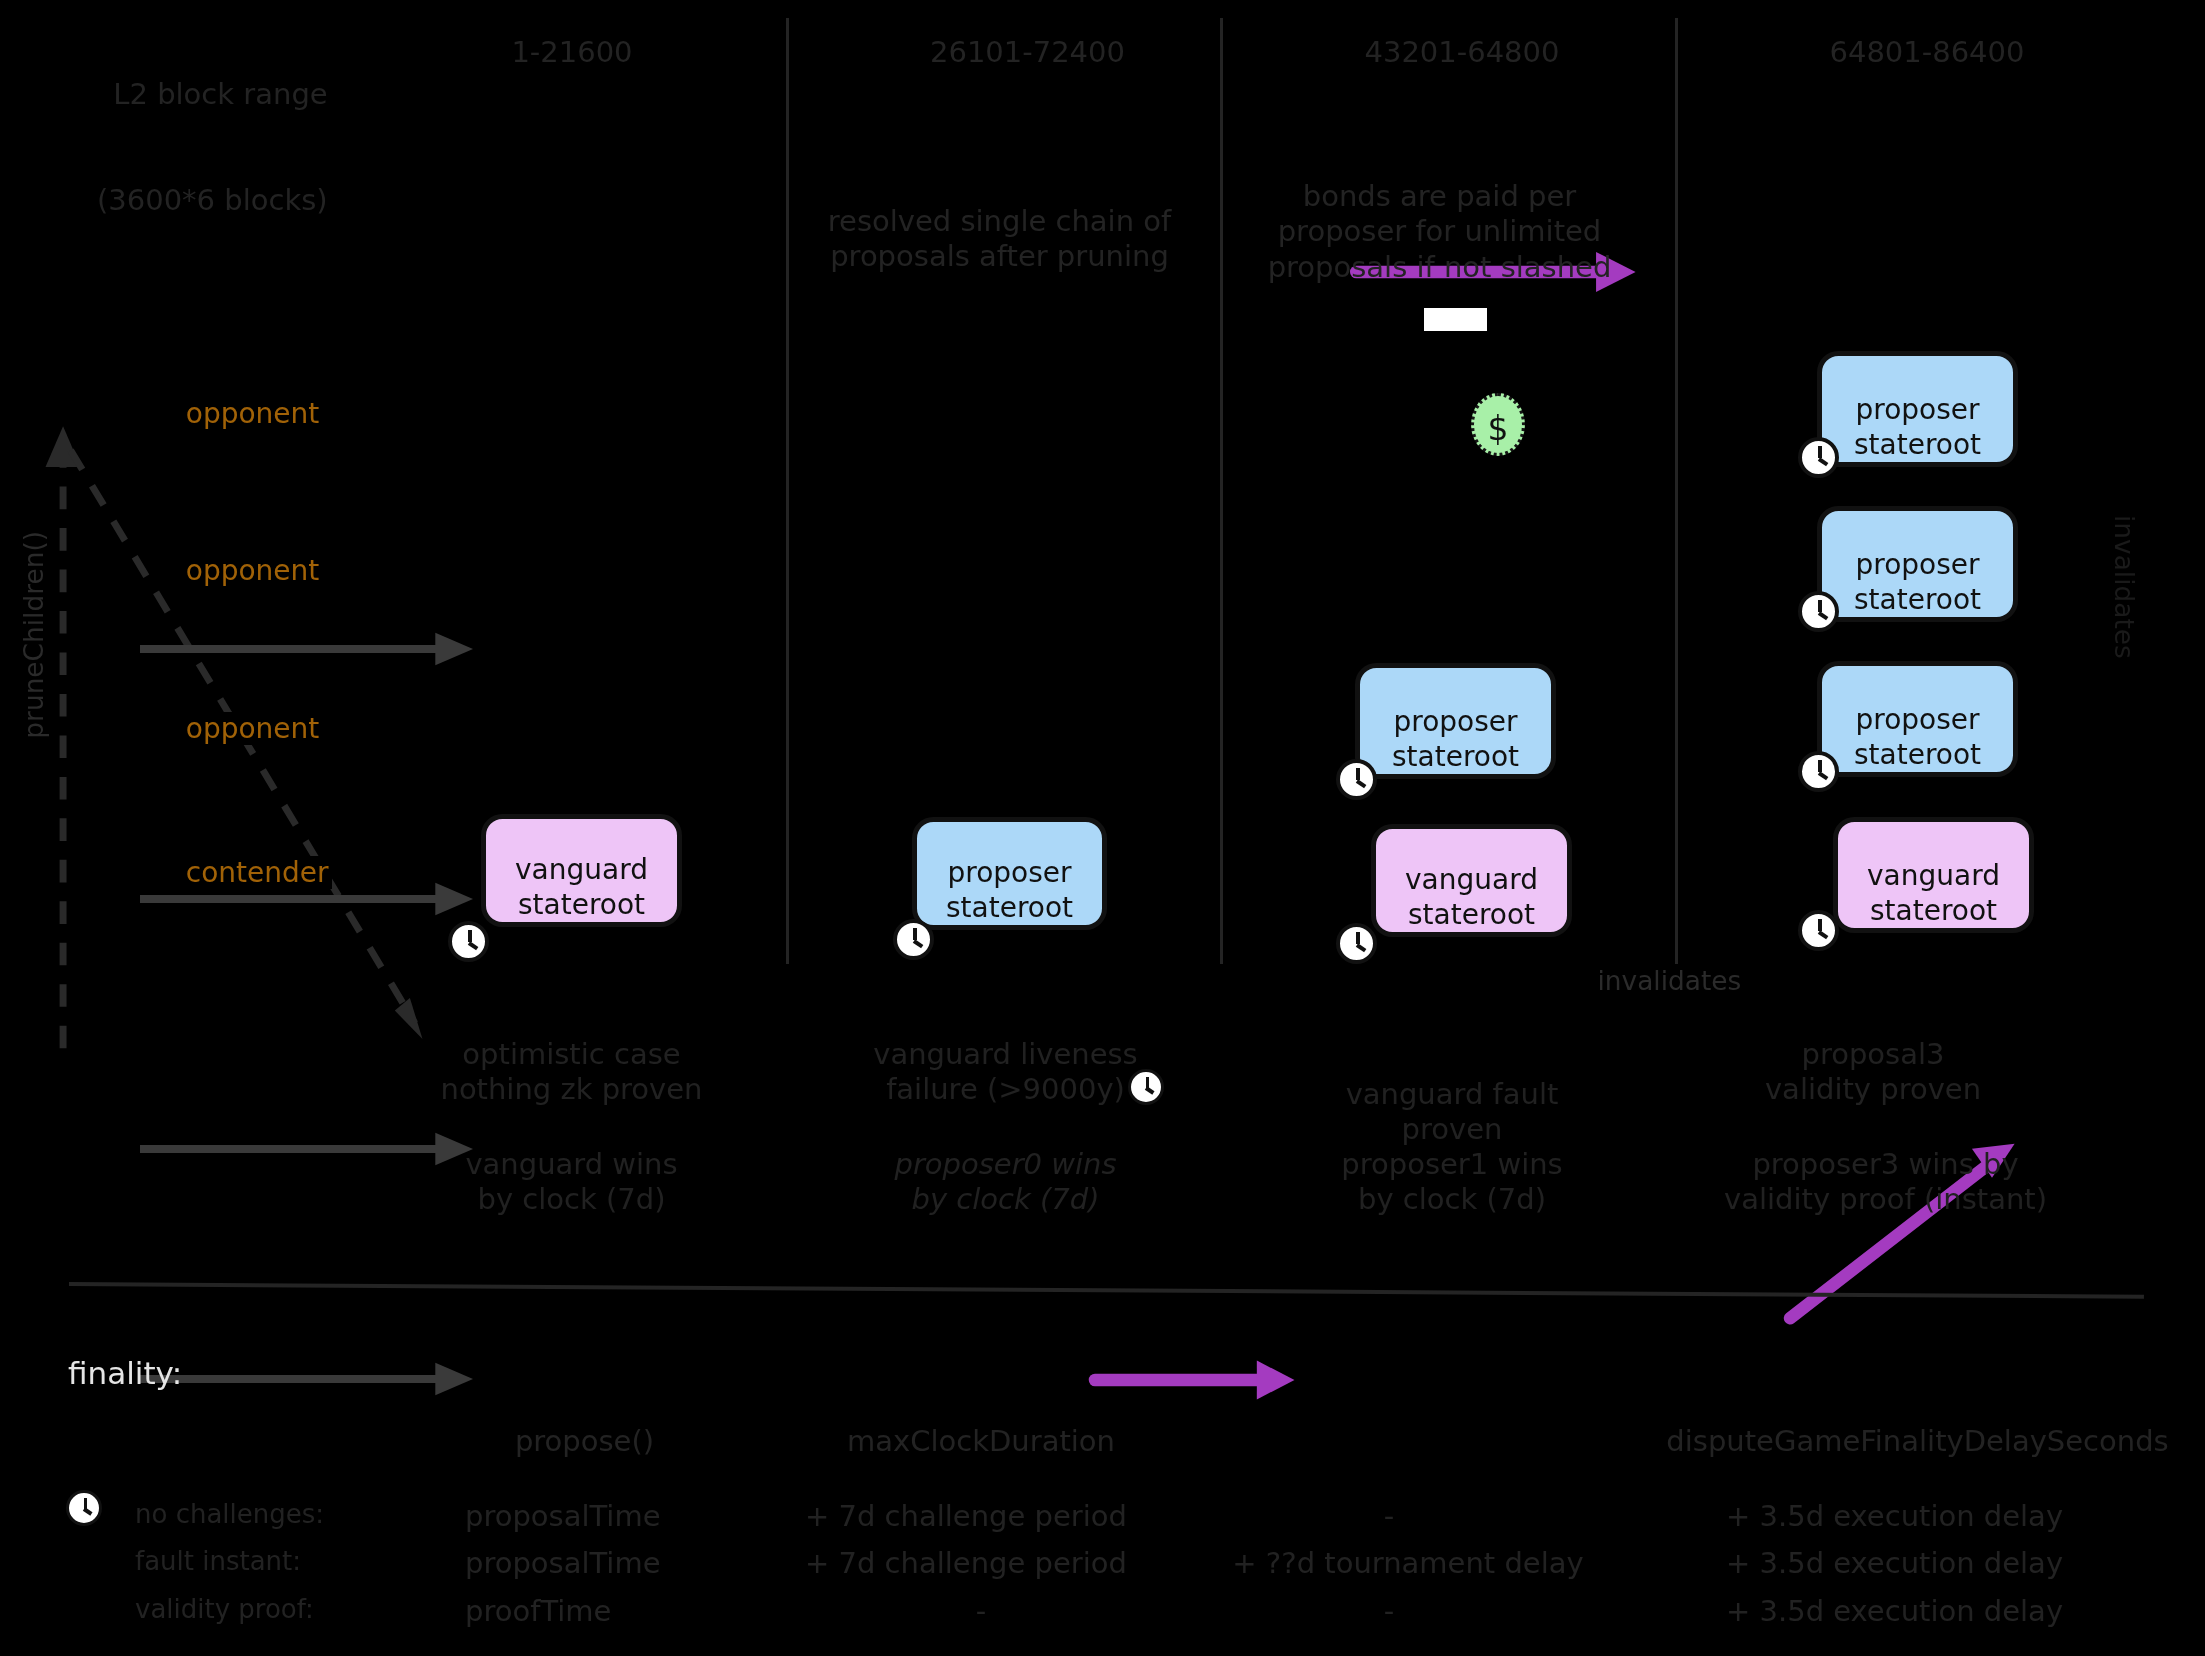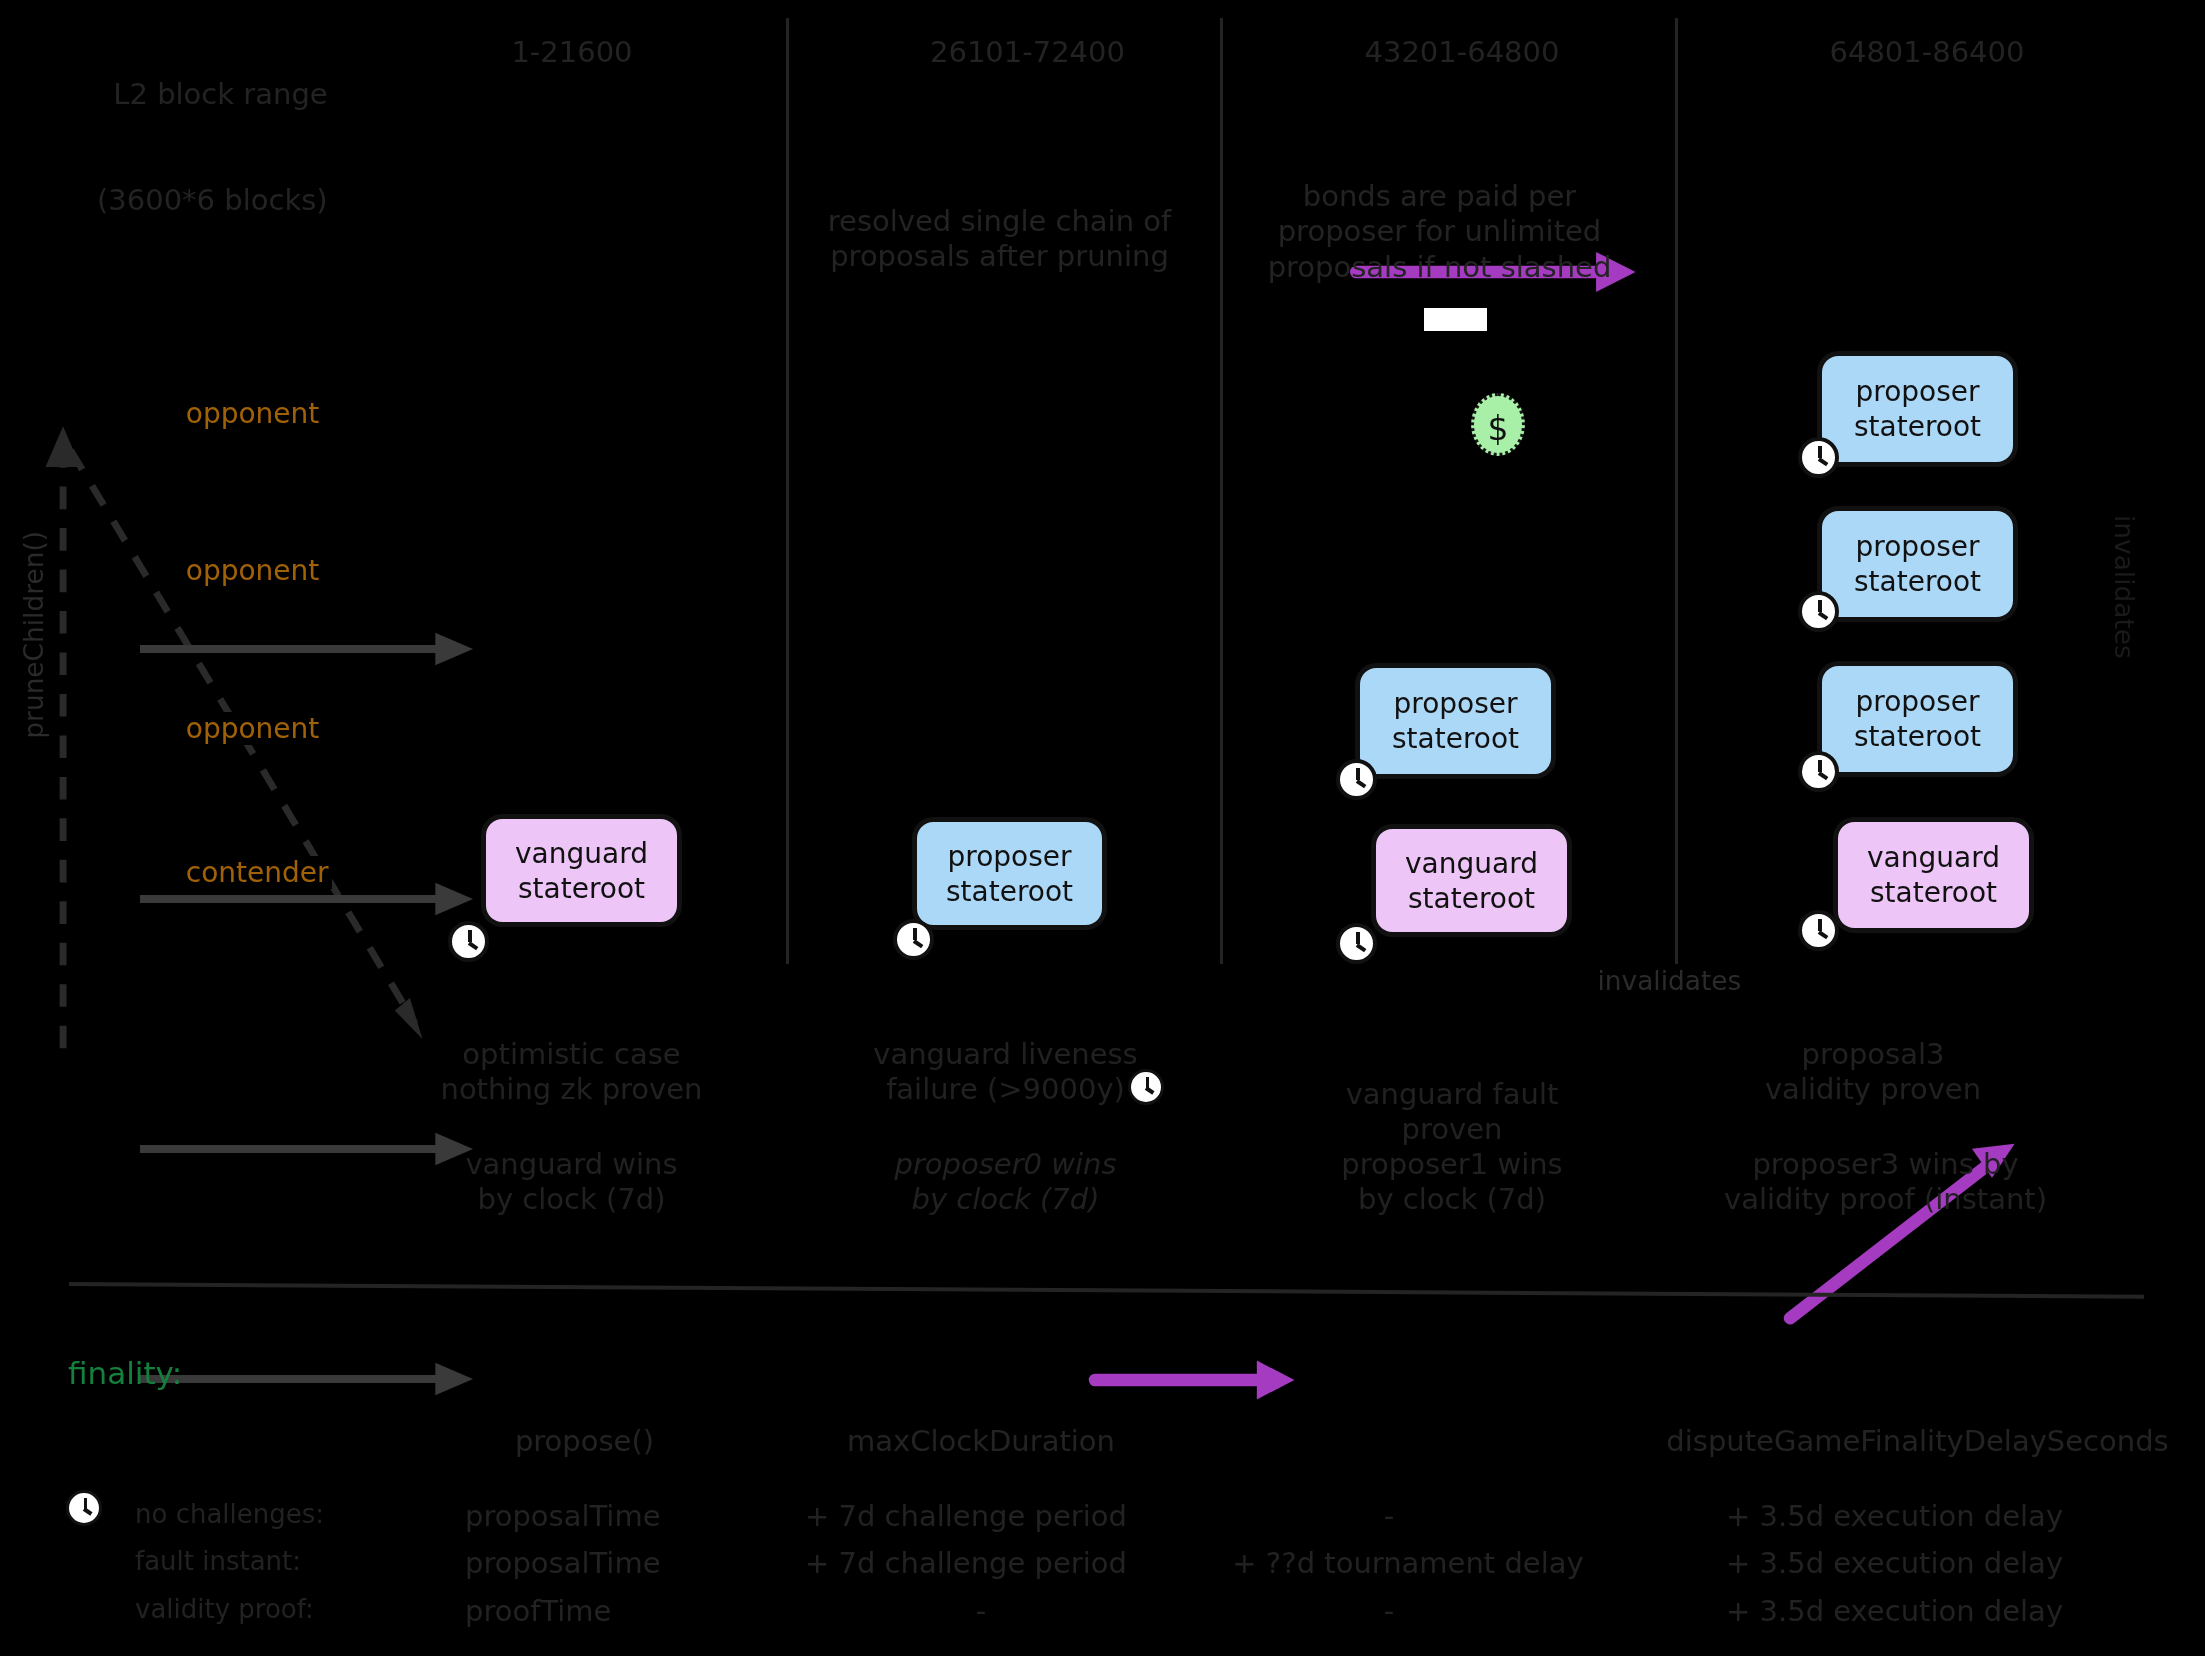--- a/index.html
+++ b/index.html
@@ -11,37 +11,37 @@
   .abs{position:absolute;}
   .txt{color:#1f1f1f;line-height:1.22;white-space:pre;}
   .hdr{font-size:29px;color:#232323;}
   .note{font-size:29px;color:#232323;text-align:center;}
   .cap{font-size:29px;color:#212121;text-align:center;}
   .boxlabel{font-size:28px;color:#111;text-align:center;line-height:1.25;}
   .vsep{position:absolute;width:3.1px;background:#242424;}
   .hdiv{position:absolute;height:3.8px;background:#242424;}
   .node{
     position:absolute;border:5.7px solid #111;border-radius:21.4px;
-    display:flex;align-items:center;justify-content:center;
+    display:flex;align-items:flex-end;justify-content:center;
     box-sizing:border-box;
   }
   .node.blue{background:#ACD8F8;}
   .node.pink{background:#EEC5F7;margin-left:16px;}
   .clock{
     position:absolute;width:41px;height:41px;border-radius:50%;
     background:#fff;border:4.4px solid #111;box-sizing:border-box;
   }
   .clock:before{content:"";position:absolute;left:49%;top:16%;width:3.8px;height:36%;background:#111;}
   .clock:after{content:"";position:absolute;left:50%;top:48%;width:30%;height:3.8px;background:#111;transform:rotate(34deg);transform-origin:left center;}
   .clock.sm{width:36px;height:36px;border-width:3.8px;}
   svg{position:absolute;overflow:visible;}
   .tblhdr{font-size:29px;color:#232323;text-align:center;}
   .tblcell{font-size:29px;color:#222;}
   .rowlabel{font-size:26px;color:#222;}
-  .finality{font-size:31px;color:#15803d;}
+  .finality{font-size:31px;color:#e5e5e5;}
   .vert-inval{
     position:absolute;font-size:26.4px;color:#1a1a1a;
     writing-mode:vertical-rl;text-orientation:mixed;
   }
   .prunelbl{
     position:absolute;font-size:26.4px;color:#2a2a2a;
     writing-mode:vertical-rl;text-orientation:mixed;transform:rotate(180deg);
   }
   .opp{position:absolute;font-size:28px;color:#a16207;}
 </style>

